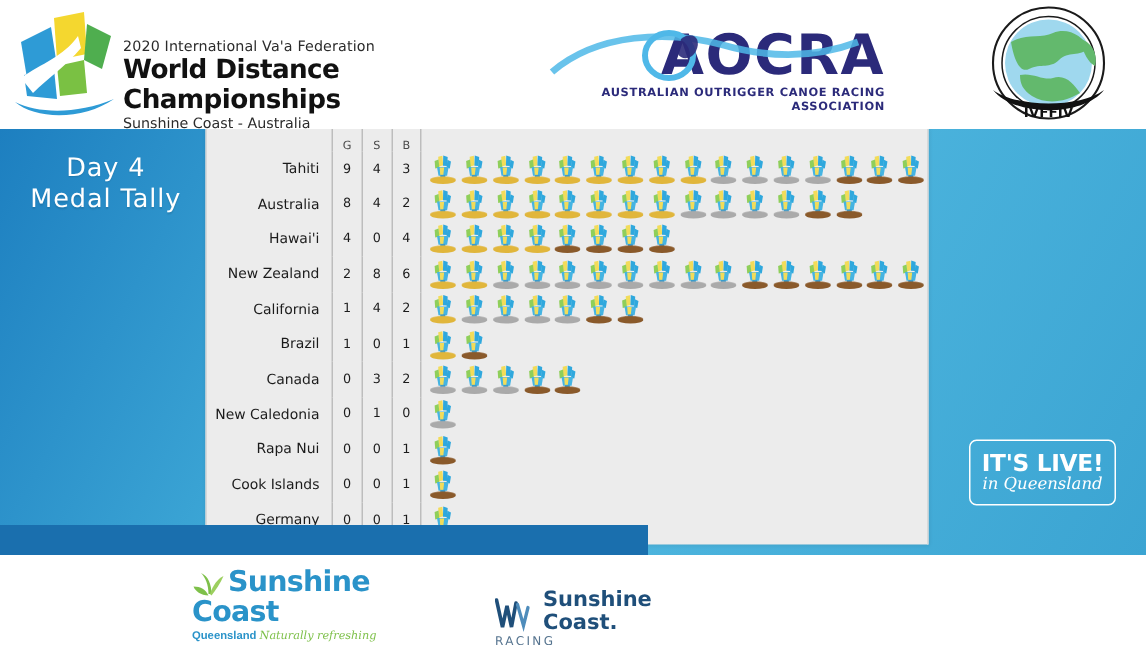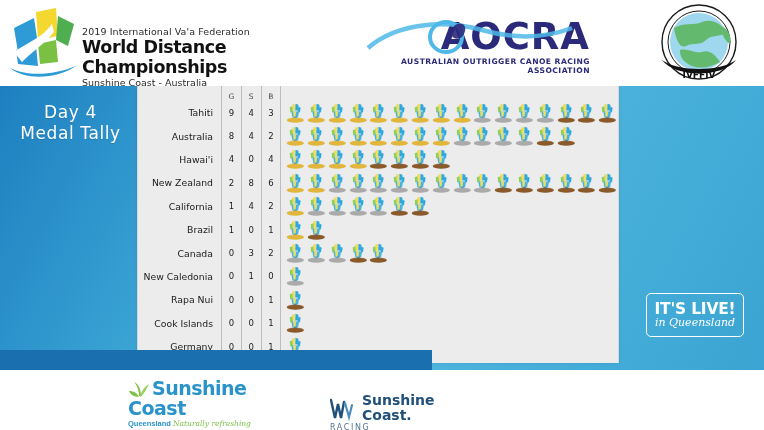--- a/index.html
+++ b/index.html
@@ -116,21 +116,21 @@
         <polygon points="28,6 48,2 50,30 30,34" fill="#f4d72f"></polygon>
         <polygon points="50,10 66,18 60,40 48,34" fill="#4fae4f"></polygon>
         <polygon points="8,44 28,40 30,60 10,58" fill="#2e9bd6"></polygon>
         <polygon points="30,38 48,34 50,56 32,58" fill="#7ac143"></polygon>
         <path d="M6,46 C20,36 34,32 44,18 L46,26 C36,38 24,46 14,56 Z" fill="#ffffff"></path>
         <path d="M2,62 C18,70 44,70 68,60 C48,74 16,74 2,62 Z" fill="#2e9bd6"></path>
       </svg>
     </div>
 
     <div class="event-title">
-      <div class="event-line1">2019 International Va'a Federation</div>
+      <div class="event-line1">2020 International Va'a Federation</div>
       <div class="event-line2">World Distance Championships</div>
       <div class="event-line3">Sunshine Coast - Australia</div>
     </div>
 
     <div class="aocra">
       <div class="aocra-mark">
         <div class="aocra-word">AOCRA</div>
         <svg class="aocra-swoosh" viewBox="0 0 240 38">
           <path d="M18,30 C48,4 96,2 132,12 C160,20 190,22 222,10" stroke="#4fb8e8" stroke-width="4.5" fill="none" opacity=".85"></path>
           <ellipse cx="96" cy="19" rx="16" ry="15" fill="none" stroke="#4fb8e8" stroke-width="4"></ellipse>

